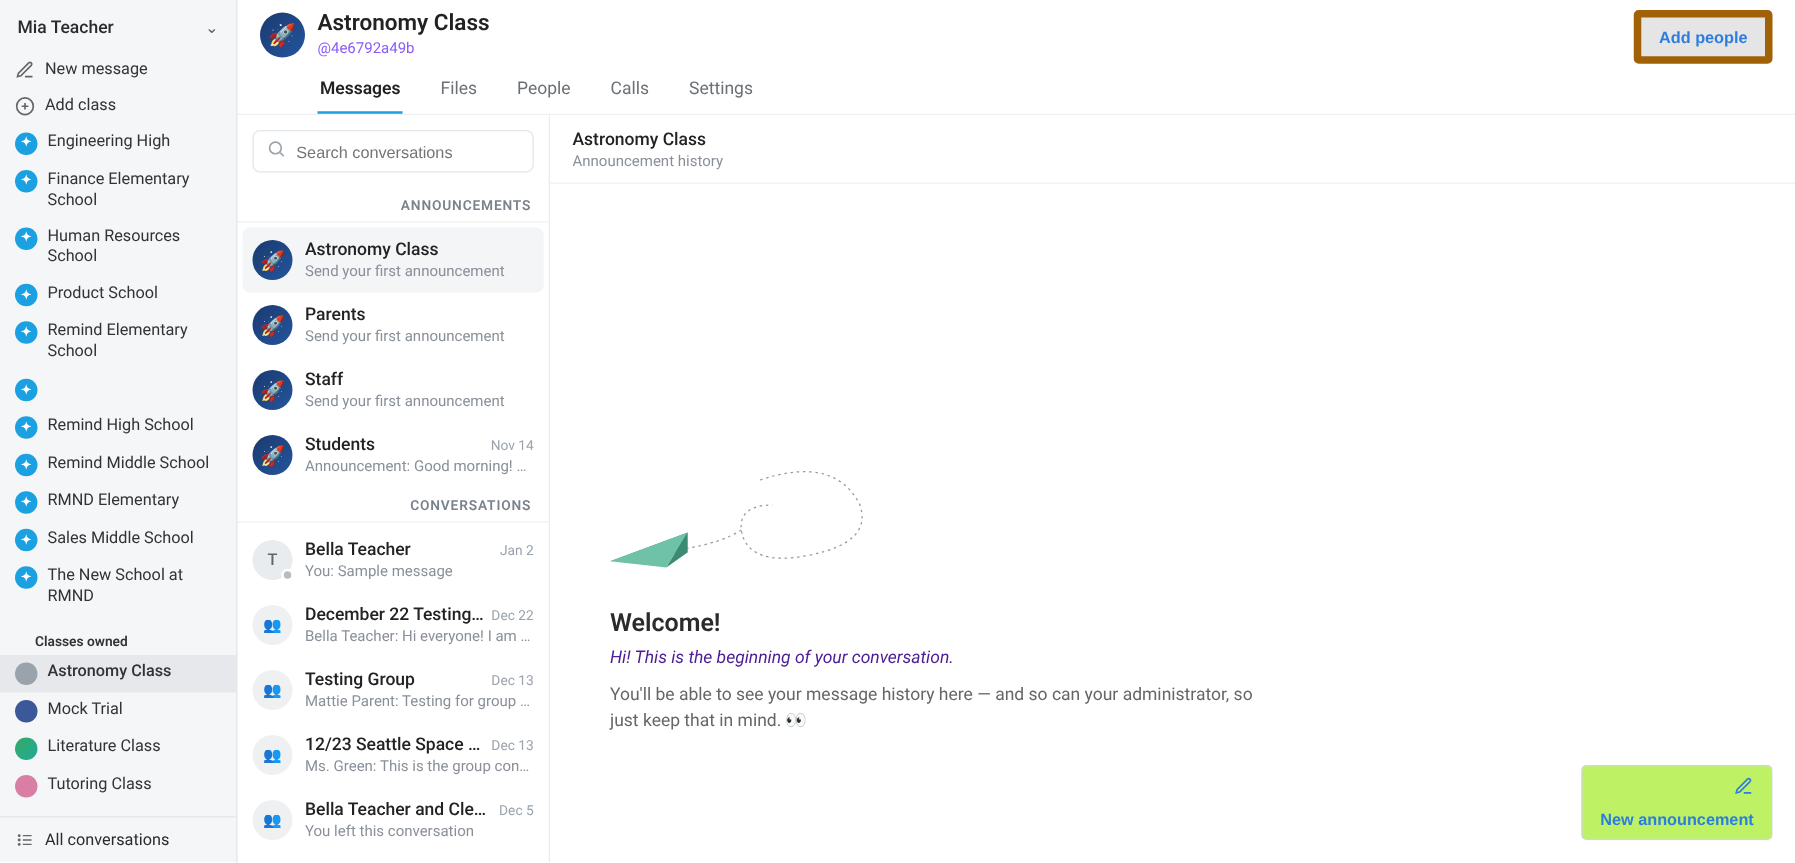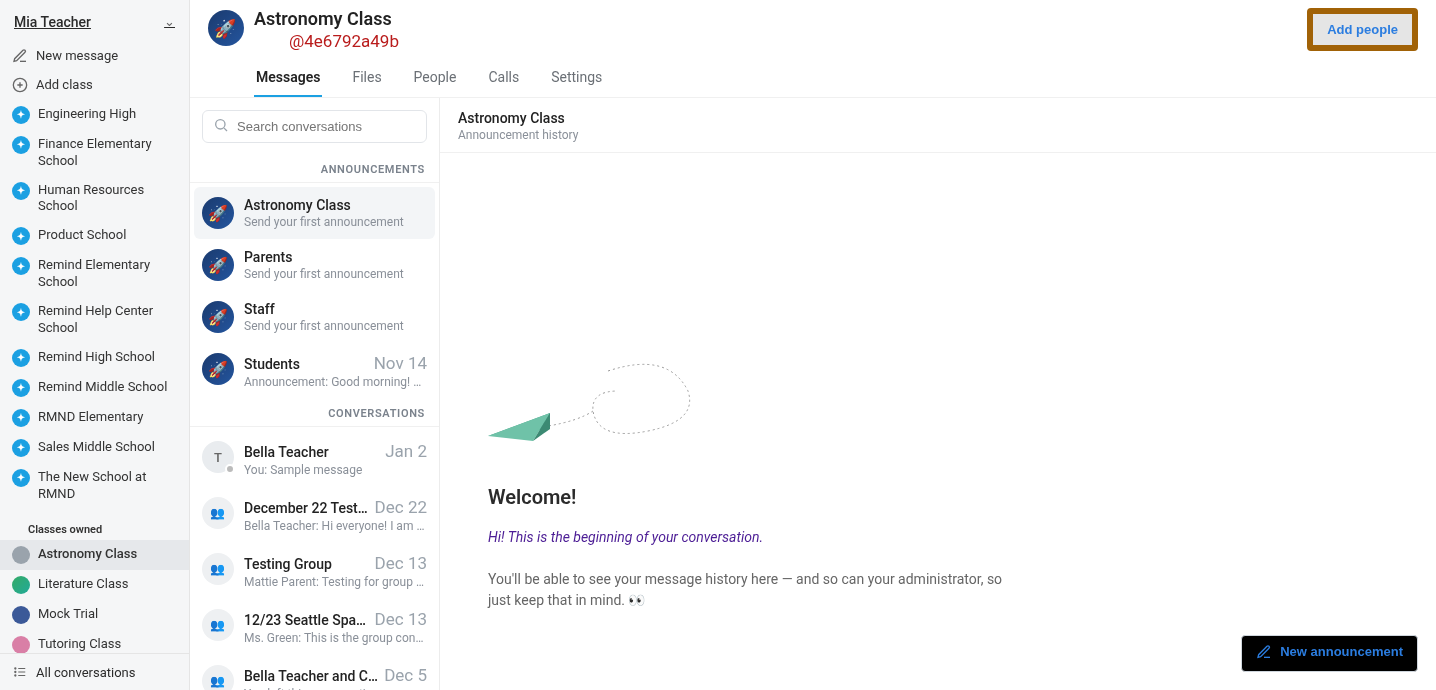--- a/index.html
+++ b/index.html
@@ -1,37 +1,37 @@
 <!DOCTYPE html>
 <html><head>
 <meta charset="utf-8">
 <style>
 * { box-sizing: border-box; margin: 0; padding: 0; }
 body { font-family: -apple-system, BlinkMacSystemFont, "Segoe UI", Roboto, Helvetica, Arial, sans-serif; font-size: 14px; color: #2b2b2b; background: #fff; width:1436px; height:690px; overflow:hidden; }
 .app { display: flex; height: 690px; }
 
 
 .sidebar { width: 190px; background: #f5f6f7; border-right: 1px solid #e5e5e5; display:flex; flex-direction:column; }
-.user-switcher { display:flex; align-items:flex-start; justify-content:space-between; padding: 14px 14px 12px; font-size:14px; font-weight:500; cursor:pointer;text-decoration:underline; }
+.user-switcher { display:flex; align-items:flex-start; justify-content:space-between; padding: 14px 14px 12px; font-size:14px; font-weight:500; cursor:pointer; }
 .chev { font-size:13px; color:#666; }
 .sb-scroll { flex:1; overflow-y:auto; }
 .sb-item { display:flex; align-items:flex-start; gap:8px; padding: 6px 12px; font-size:13px; color:#333; cursor:pointer; line-height:1.3; }
 .sb-item.selected { background:#e6e8eb; font-weight:500; }
 .sb-icon { width:16px; height:16px; display:inline-flex; align-items:center; justify-content:center; flex-shrink:0; color:#666; }
 .sb-icon.circle { width:18px; height:18px; border-radius:50%; background:#1ba0e2; color:#fff; font-size:10px; font-weight:600; }
 .sb-icon.circle.gray { background:#9aa3ac; }
 .sb-icon.circle.globe { background: linear-gradient(135deg,#3a6,#2a9); }
 .sb-icon.circle.mock { background:#3b5998; }
 .sb-icon.circle.tutor { background:#d97fa6; }
 .sb-section-label { font-size:11px; font-weight:600; color:#333; padding: 14px 28px 4px; }
 .sb-footer { padding: 10px 12px; border-top:1px solid #e5e5e5; display:flex; align-items:center; gap:8px; font-size:13px; cursor:pointer; }
 .header-main { flex:1; }
 .header-avatar { width:36px; height:36px; border-radius:50%; background: linear-gradient(135deg,#1a3a6e,#24559e); display:flex; align-items:center; justify-content:center; font-size:18px; color:#fff; flex-shrink:0; margin-top:2px;}
 .header-title { font-size:18px; font-weight:600; color:#222; }
-.header-handle { font-size:17px; color:#b91c1c; margin-top:2px;margin-left:35px; }
+.header-handle { font-size:12px; color:#8b5cf6; margin-top:2px; }
 .tabs { display:flex; gap:28px; margin-top:14px; }
 .tab { font-size:14px; color:#6b7076; padding: 4px 2px 10px; cursor:pointer; border-bottom:2px solid transparent; }
 .tab.active { color:#222; font-weight:600; border-bottom:2px solid #1ba0e2; }
 .btn-outline { border:6px solid #a16207; border-radius:4px; padding:8px 14px; font-size:13px; font-weight:600; color:#2b7de0; background:#e5e5e5; cursor:pointer; }
 
 
 .rightwrap { flex:1; display:flex; flex-direction:column; }
 .topbar { display:flex; align-items:flex-start; padding: 8px 18px 0; border-bottom:1px solid #f0f0f0; position:relative; }
 .topbar .header-avatar { margin-right:10px; }
 
@@ -43,36 +43,36 @@
 .search svg { color:#9aa3ac; }
 .list-section-label { font-size:11px; letter-spacing:0.06em; font-weight:600; color:#7a828c; padding: 8px 14px 6px; border-bottom:1px solid #f0f0f0; margin-bottom:4px;text-align:right;}
 .conv { display:flex; gap:10px; padding:10px 12px; cursor:pointer; }
 .conv.selected { background:#f3f5f7; border-radius:6px; margin:0 4px; padding:10px 8px; }
 .conv-avatar { width:32px; height:32px; border-radius:50%; background:linear-gradient(135deg,#1a3a6e,#24559e); display:flex; align-items:center; justify-content:center; color:#fff; font-size:16px; flex-shrink:0; }
 .conv-avatar.letter { background:#e9ecef; color:#666; font-weight:500; font-size:13px; position:relative; }
 .conv-avatar.group { background:#eef0f2; color:#888; font-size:12px; }
 .conv-body { flex:1; min-width:0; }
 .conv-title-row { display:flex; justify-content:space-between; align-items:baseline; gap:6px; }
 .conv-title { font-size:14px; font-weight:500; color:#222; white-space:nowrap; overflow:hidden; text-overflow:ellipsis; }
-.conv-date { font-size:17px; color:#9aa3ac; flex-shrink:0; }
+.conv-date { font-size:11px; color:#9aa3ac; flex-shrink:0; }
 .conv-preview { font-size:12px; color:#8a9099; margin-top:2px; white-space:nowrap; overflow:hidden; text-overflow:ellipsis; }
 .status-dot { position:absolute; right:-1px; bottom:-1px; width:10px; height:10px; border-radius:50%; background:#bbb; border:2px solid #fff; }
 
 
 .main { flex:1; display:flex; flex-direction:column; position:relative; min-width:0;}
 .main-header { padding: 12px 18px 10px; border-bottom:1px solid #f0f0f0; }
 .main-title { font-size:14px; font-weight:500; color:#222; }
 .main-sub { font-size:12px; color:#8a9099; margin-top:2px; }
-.main-body { flex:1; display:flex; flex-direction:column; align-items:flex-start; justify-content:flex-end; padding: 24px 28px 24px 48px; gap: 12px; }
+.main-body { flex:1; display:flex; flex-direction:column; align-items:flex-start; justify-content:flex-end; padding: 24px 28px 24px 48px; }
 .welcome-illu { width:220px; height:120px; margin-bottom:12px; margin-left:-10px;}
 .welcome-h { font-size:20px; font-weight:600; margin-bottom:8px; }
 .welcome-i { font-size:14px; font-style:italic; color:#4c1d95; margin-bottom:12px;text-align:center; }
 .welcome-p { font-size:14px; color:#666; max-width:540px; line-height:1.5; }
 .main-footer { display:flex; justify-content:flex-end; padding: 0 18px 18px; }
-.btn-new-ann { display:inline-flex; align-items:flex-start; gap:8px; border:1px solid #cfd6dd; border-radius:4px; padding:8px 14px; font-size:13px; font-weight:600; color:#2b7de0; background:#000000; cursor:pointer; }
+.btn-new-ann { display:inline-flex; align-items:flex-end; gap:8px; border:1px solid #cfd6dd; border-radius:4px; padding:8px 14px; font-size:13px; font-weight:600; color:#2b7de0; background:#bef264; cursor:pointer;flex-direction:column; }
 
 </style>
 </head>
 <body>
 
 <div class="app">
 
   <aside class="sidebar">
     <div class="user-switcher">
       <span>Mia Teacher</span>
@@ -113,21 +113,20 @@
           <div class="sb-item">
             <span class="sb-icon circle">✦</span>
             <span>Product School</span>
           </div>
           <div class="sb-item">
             <span class="sb-icon circle">✦</span>
             <span>Remind Elementary School</span>
           </div>
           <div class="sb-item">
             <span class="sb-icon circle">✦</span>
-            <span>Remind Help Center School</span>
           </div>
           <div class="sb-item">
             <span class="sb-icon circle">✦</span>
             <span>Remind High School</span>
           </div>
           <div class="sb-item">
             <span class="sb-icon circle">✦</span>
             <span>Remind Middle School</span>
           </div>
           <div class="sb-item">
@@ -143,26 +142,26 @@
             <span>The New School at RMND</span>
           </div>
         </div>
       <div class="sb-section-label">Classes owned</div>
       <div id="owned">
           <div class="sb-item selected">
             <span class="sb-icon circle gray"></span>
             <span>Astronomy Class</span>
           </div>
           <div class="sb-item">
+            <span class="sb-icon circle mock"></span>
+            <span>Mock Trial</span>
+          </div>
+          <div class="sb-item">
             <span class="sb-icon circle globe"></span>
             <span>Literature Class</span>
-          </div>
-          <div class="sb-item">
-            <span class="sb-icon circle mock"></span>
-            <span>Mock Trial</span>
           </div>
           <div class="sb-item">
             <span class="sb-icon circle tutor"></span>
             <span>Tutoring Class</span>
           </div>
         </div>
 
     </div>
     <div class="sb-footer">
       <span class="sb-icon">

